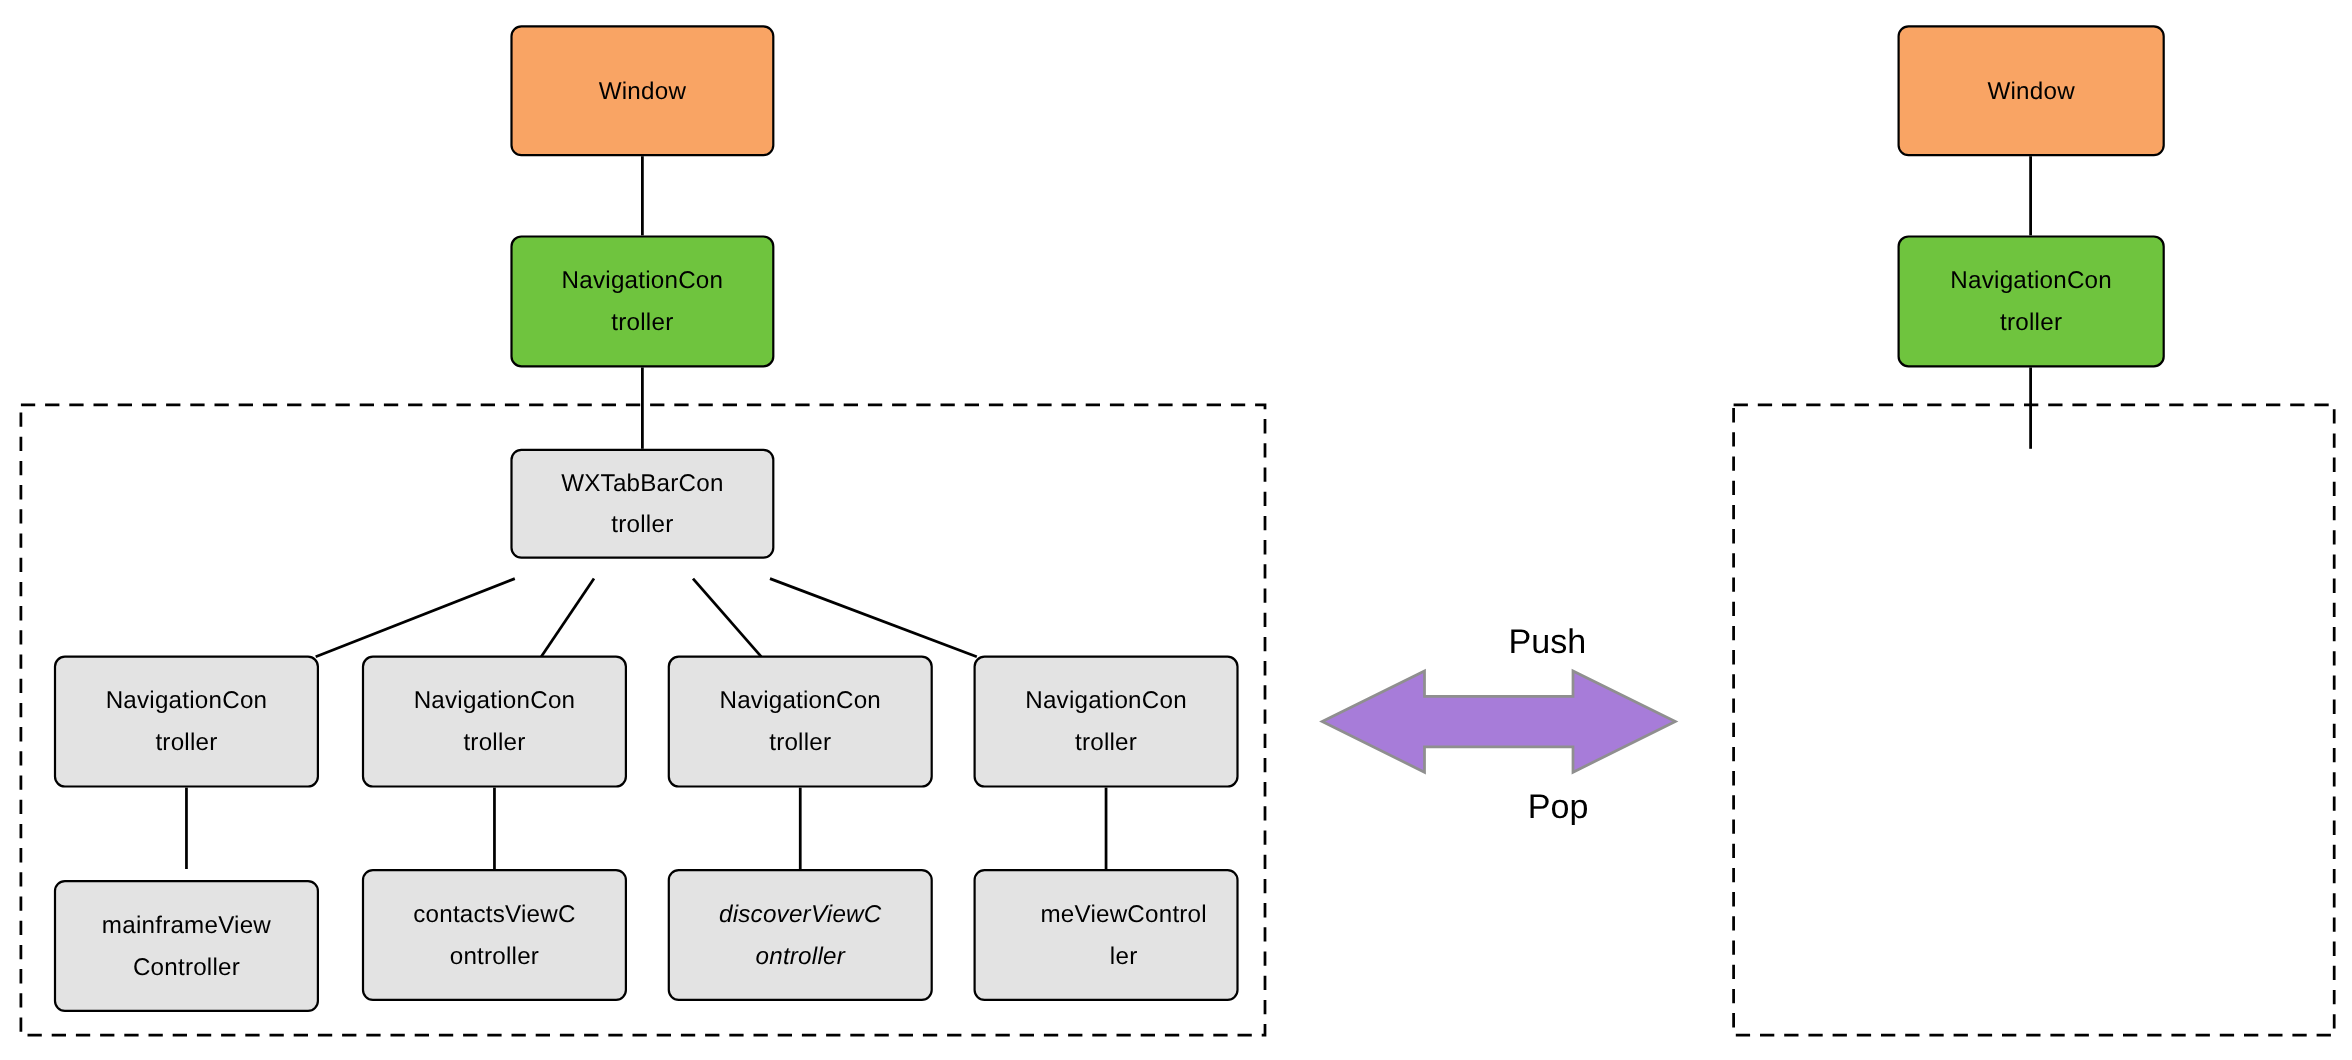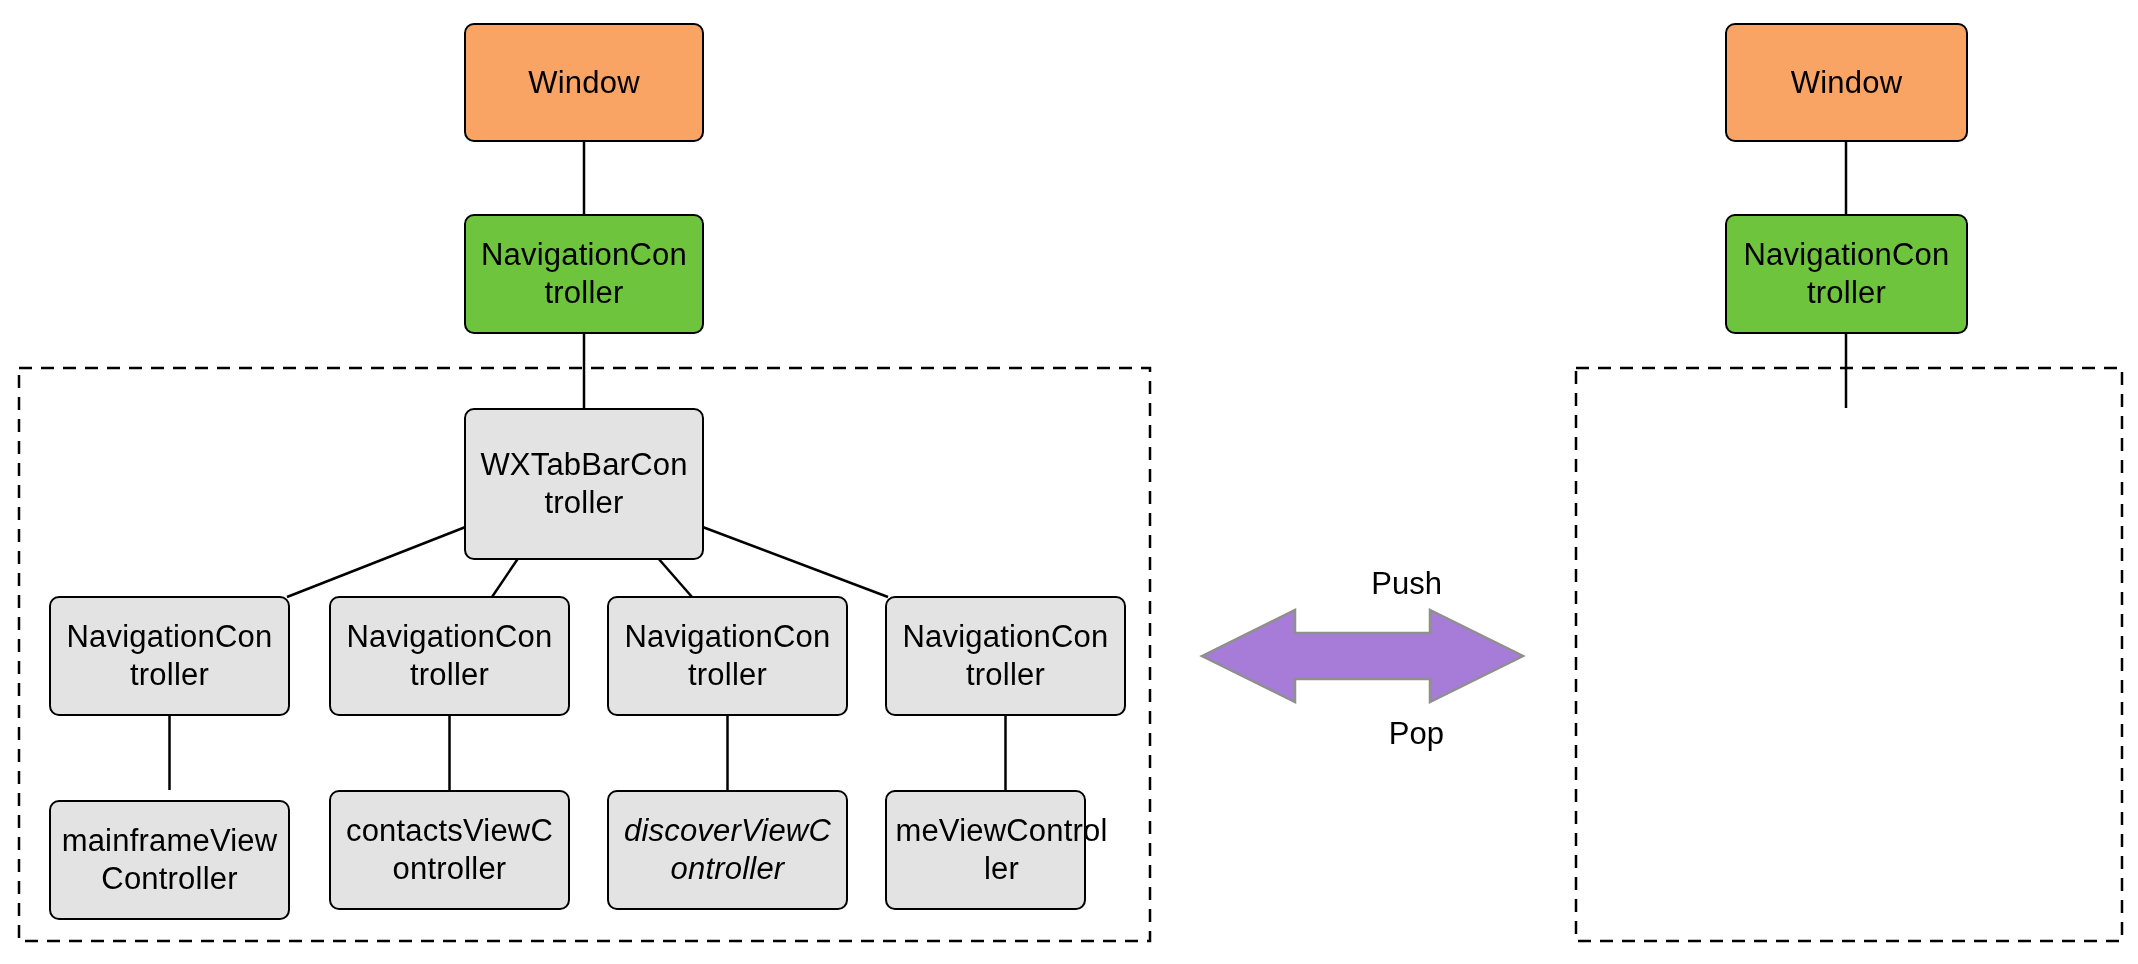--- a/index.html
+++ b/index.html
@@ -20,21 +20,21 @@
   .node {
     position: absolute;
     box-sizing: border-box;
     border: 2.5px solid #000000;
     border-radius: 10px;
     display: flex;
     align-items: center;
     justify-content: center;
     text-align: center;
     white-space: pre-line;
-    font-size: 31px;
+    font-size: 22px;
     line-height: 38px;
     letter-spacing: 0.2px;
   }
   .node.orange { background: #f9a464; }
   .node.green  { background: #6fc43e; }
   .node.gray   { background: #e3e3e3; }
   .float-label {
     position: absolute;
     text-align: right;
     font-size: 31px;
@@ -67,21 +67,21 @@
     <line x1="1846" y1="334" x2="1846" y2="408" stroke="#000000" stroke-width="2.5"></line>
 
     <polygon points="1202,656 1295,610 1295,633 1430,633 1430,610 1523,656 1430,702 1430,679 1295,679 1295,702" fill="#a77cd9" stroke="#8f8f8f" stroke-width="2.5"></polygon>
   </svg>
 
   <div class="node orange" style="left:464px; top:23px; width:240px; height:119px;">Window</div>
 
   <div class="node green" style="left:464px; top:214px; width:240px; height:120px;">NavigationCon
 troller</div>
 
-  <div class="node gray" style="left:464px; top:408px; width:240px; height:152px;">WXTabBarCon
+  <div class="node gray" style="left:464px; top:408px; width:240px; height:100px;">WXTabBarCon
 troller</div>
 
   <div class="node gray" style="left:49px; top:596px; width:241px; height:120px;">NavigationCon
 troller</div>
 
   <div class="node gray" style="left:329px; top:596px; width:241px; height:120px;">NavigationCon
 troller</div>
 
   <div class="node gray" style="left:607px; top:596px; width:241px; height:120px;">NavigationCon
 troller</div>
@@ -91,21 +91,21 @@
 
   <div class="node gray" style="left:49px; top:800px; width:241px; height:120px;">mainframeView
 Controller</div>
 
   <div class="node gray" style="left:329px; top:790px; width:241px; height:120px;">contactsViewC
 ontroller</div>
 
   <div class="node gray" style="left:607px; top:790px; width:241px; height:120px;font-style:italic;">discoverViewC
 ontroller</div>
 
-  <div class="node gray" style="left:885px; top:790px; width:201px; height:120px;padding-left:32px;">meViewControl
+  <div class="node gray" style="left:885px; top:790px; width:241px; height:120px;padding-left:32px;">meViewControl
 ler</div>
 
   <div class="node orange" style="left:1725px; top:23px; width:243px; height:119px;">Window</div>
 
   <div class="node green" style="left:1725px; top:214px; width:243px; height:120px;">NavigationCon
 troller</div>
 
 
   <div class="float-label" style="left:1282px; top:566px; width:160px;">Push</div>
 

